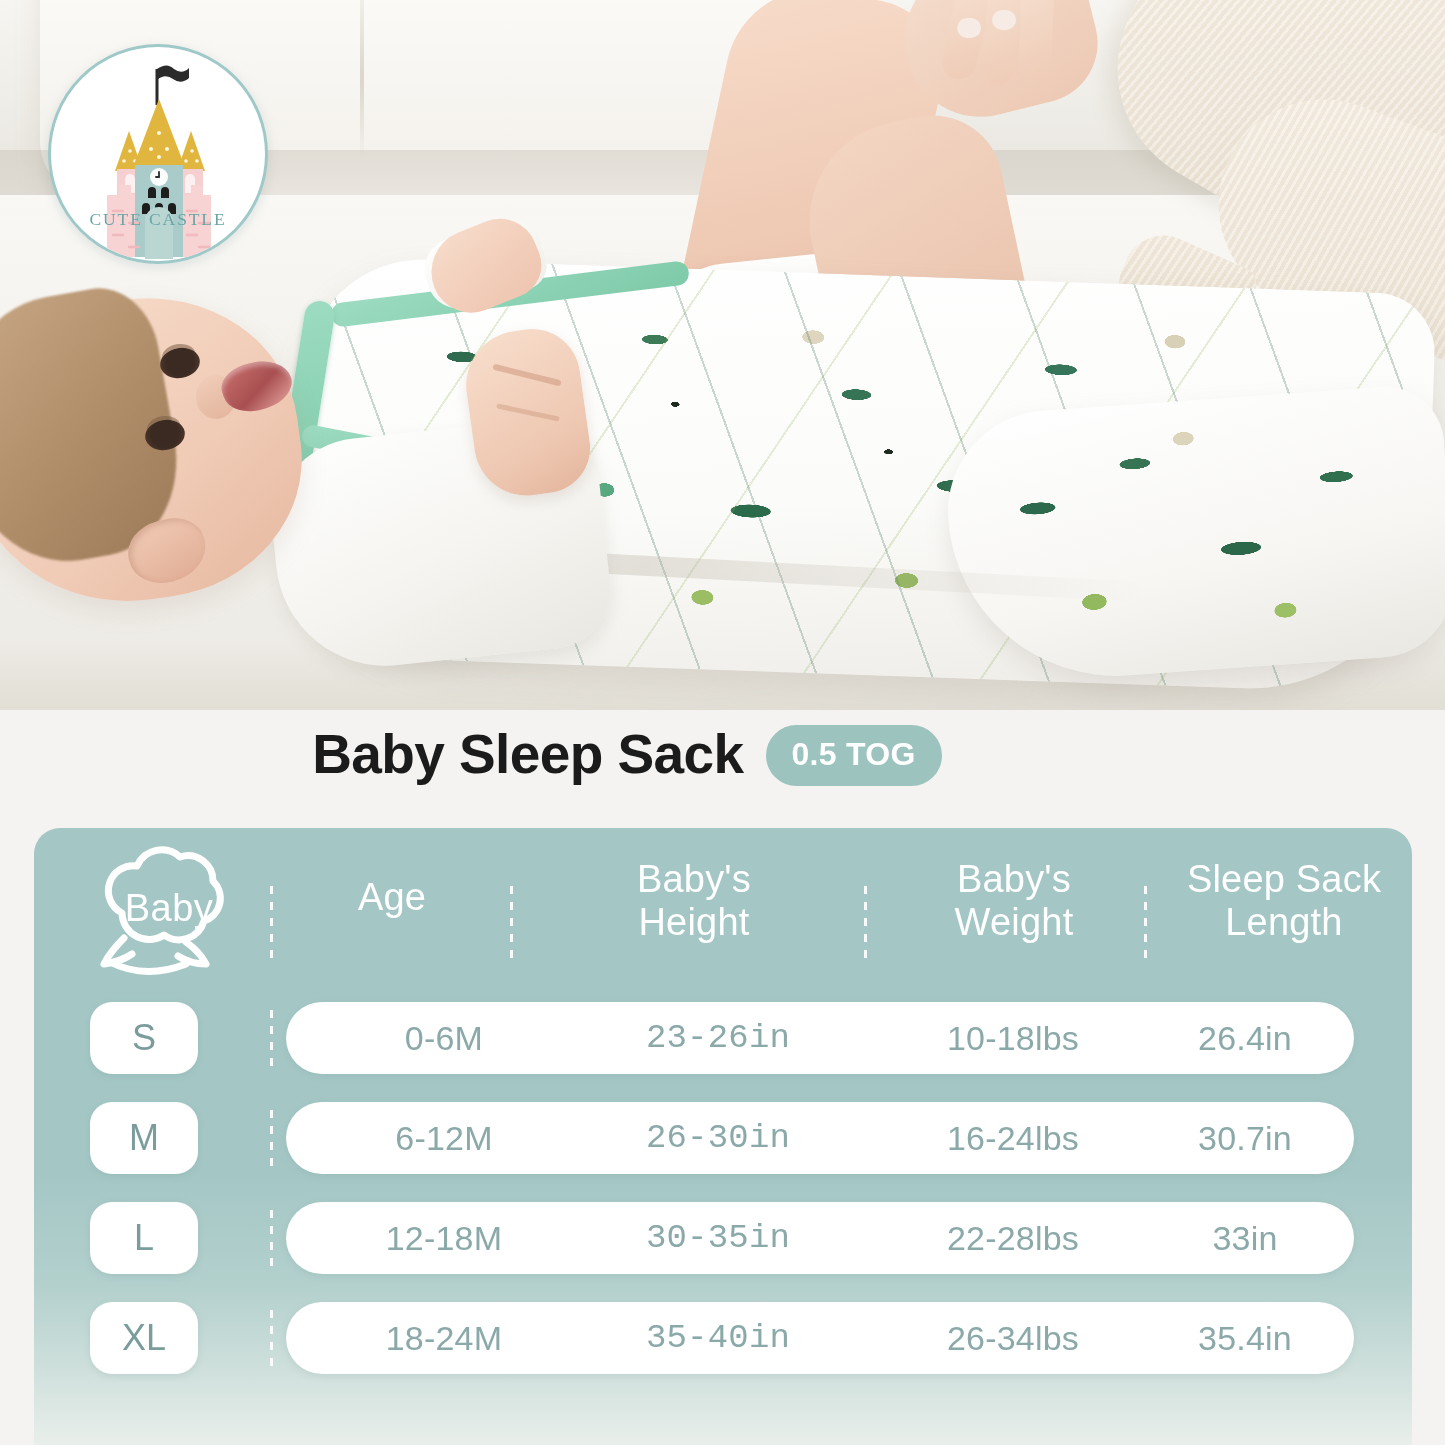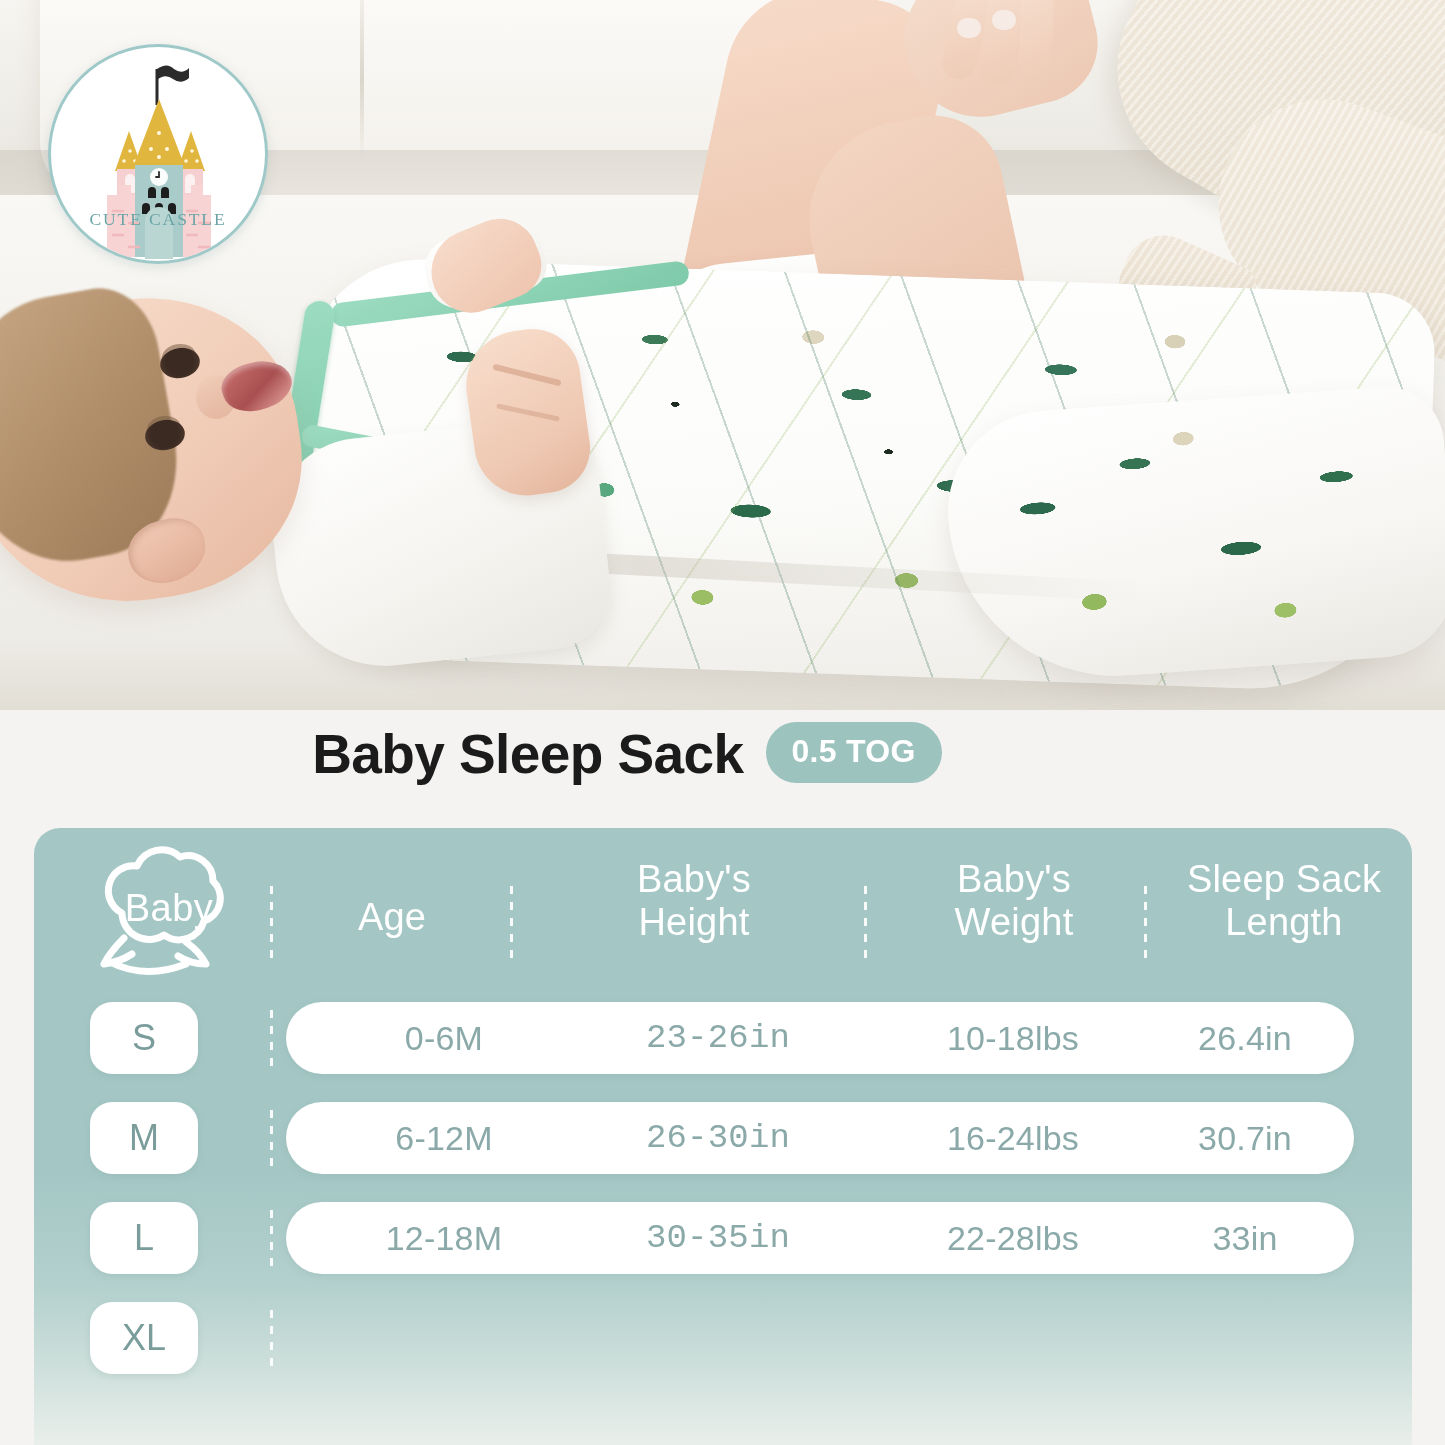--- a/index.html
+++ b/index.html
@@ -351,21 +351,21 @@
     letter-spacing: 1.9px;
     color: #6aa4a5;
   }
 
   
   .title-row {
     position: absolute;
     left: 0; top: 722px;
     width: 1254px;
     display: flex;
-    align-items: flex-start;
+    align-items: flex-end;
     justify-content: center;
     gap: 22px;
   }
   .title {
     font-size: 55px;
     font-weight: 700;
     color: #1b1b1b;
     letter-spacing: -0.6px;
     white-space: nowrap;
   }
@@ -415,21 +415,21 @@
 
   .th {
     position: absolute;
     color: #ffffff;
     font-size: 38px;
     line-height: 1.12;
     text-align: center;
     font-weight: 400;
     letter-spacing: 0.2px;
   }
-  .th-age     { left: 248px; top: 68px;  width: 220px; }
+  .th-age     { left: 248px; top: 48px;  width: 220px; }
   .th-height  { left: 500px; top: 30px;  width: 320px; }
   .th-weight  { left: 850px; top: 30px;  width: 260px; }
   .th-length  { left: 1120px; top: 30px; width: 260px; }
 
   .vdash {
     position: absolute;
     width: 3px;
     background-image: linear-gradient(#ffffff 52%, rgba(255,255,255,0) 0%);
     background-size: 3px 16px;
     background-repeat: repeat-y;
@@ -693,16 +693,22 @@
         <div class="cell c-age">12-18M</div>
         <div class="cell c-height">30-35in</div>
         <div class="cell c-weight">22-28lbs</div>
         <div class="cell c-length">33in</div>
       </div>
     </div>
 
     <div class="row row-3">
       <div class="size-pill">XL</div>
       <div class="row-dash"></div>
+      <div class="row-bar">
+        <div class="cell c-age">18-24M</div>
+        <div class="cell c-height">35-40in</div>
+        <div class="cell c-weight">26-34lbs</div>
+        <div class="cell c-length">35.4in</div>
+      </div>
     </div>
 
   </div>
 </div>
 
 </body></html>

